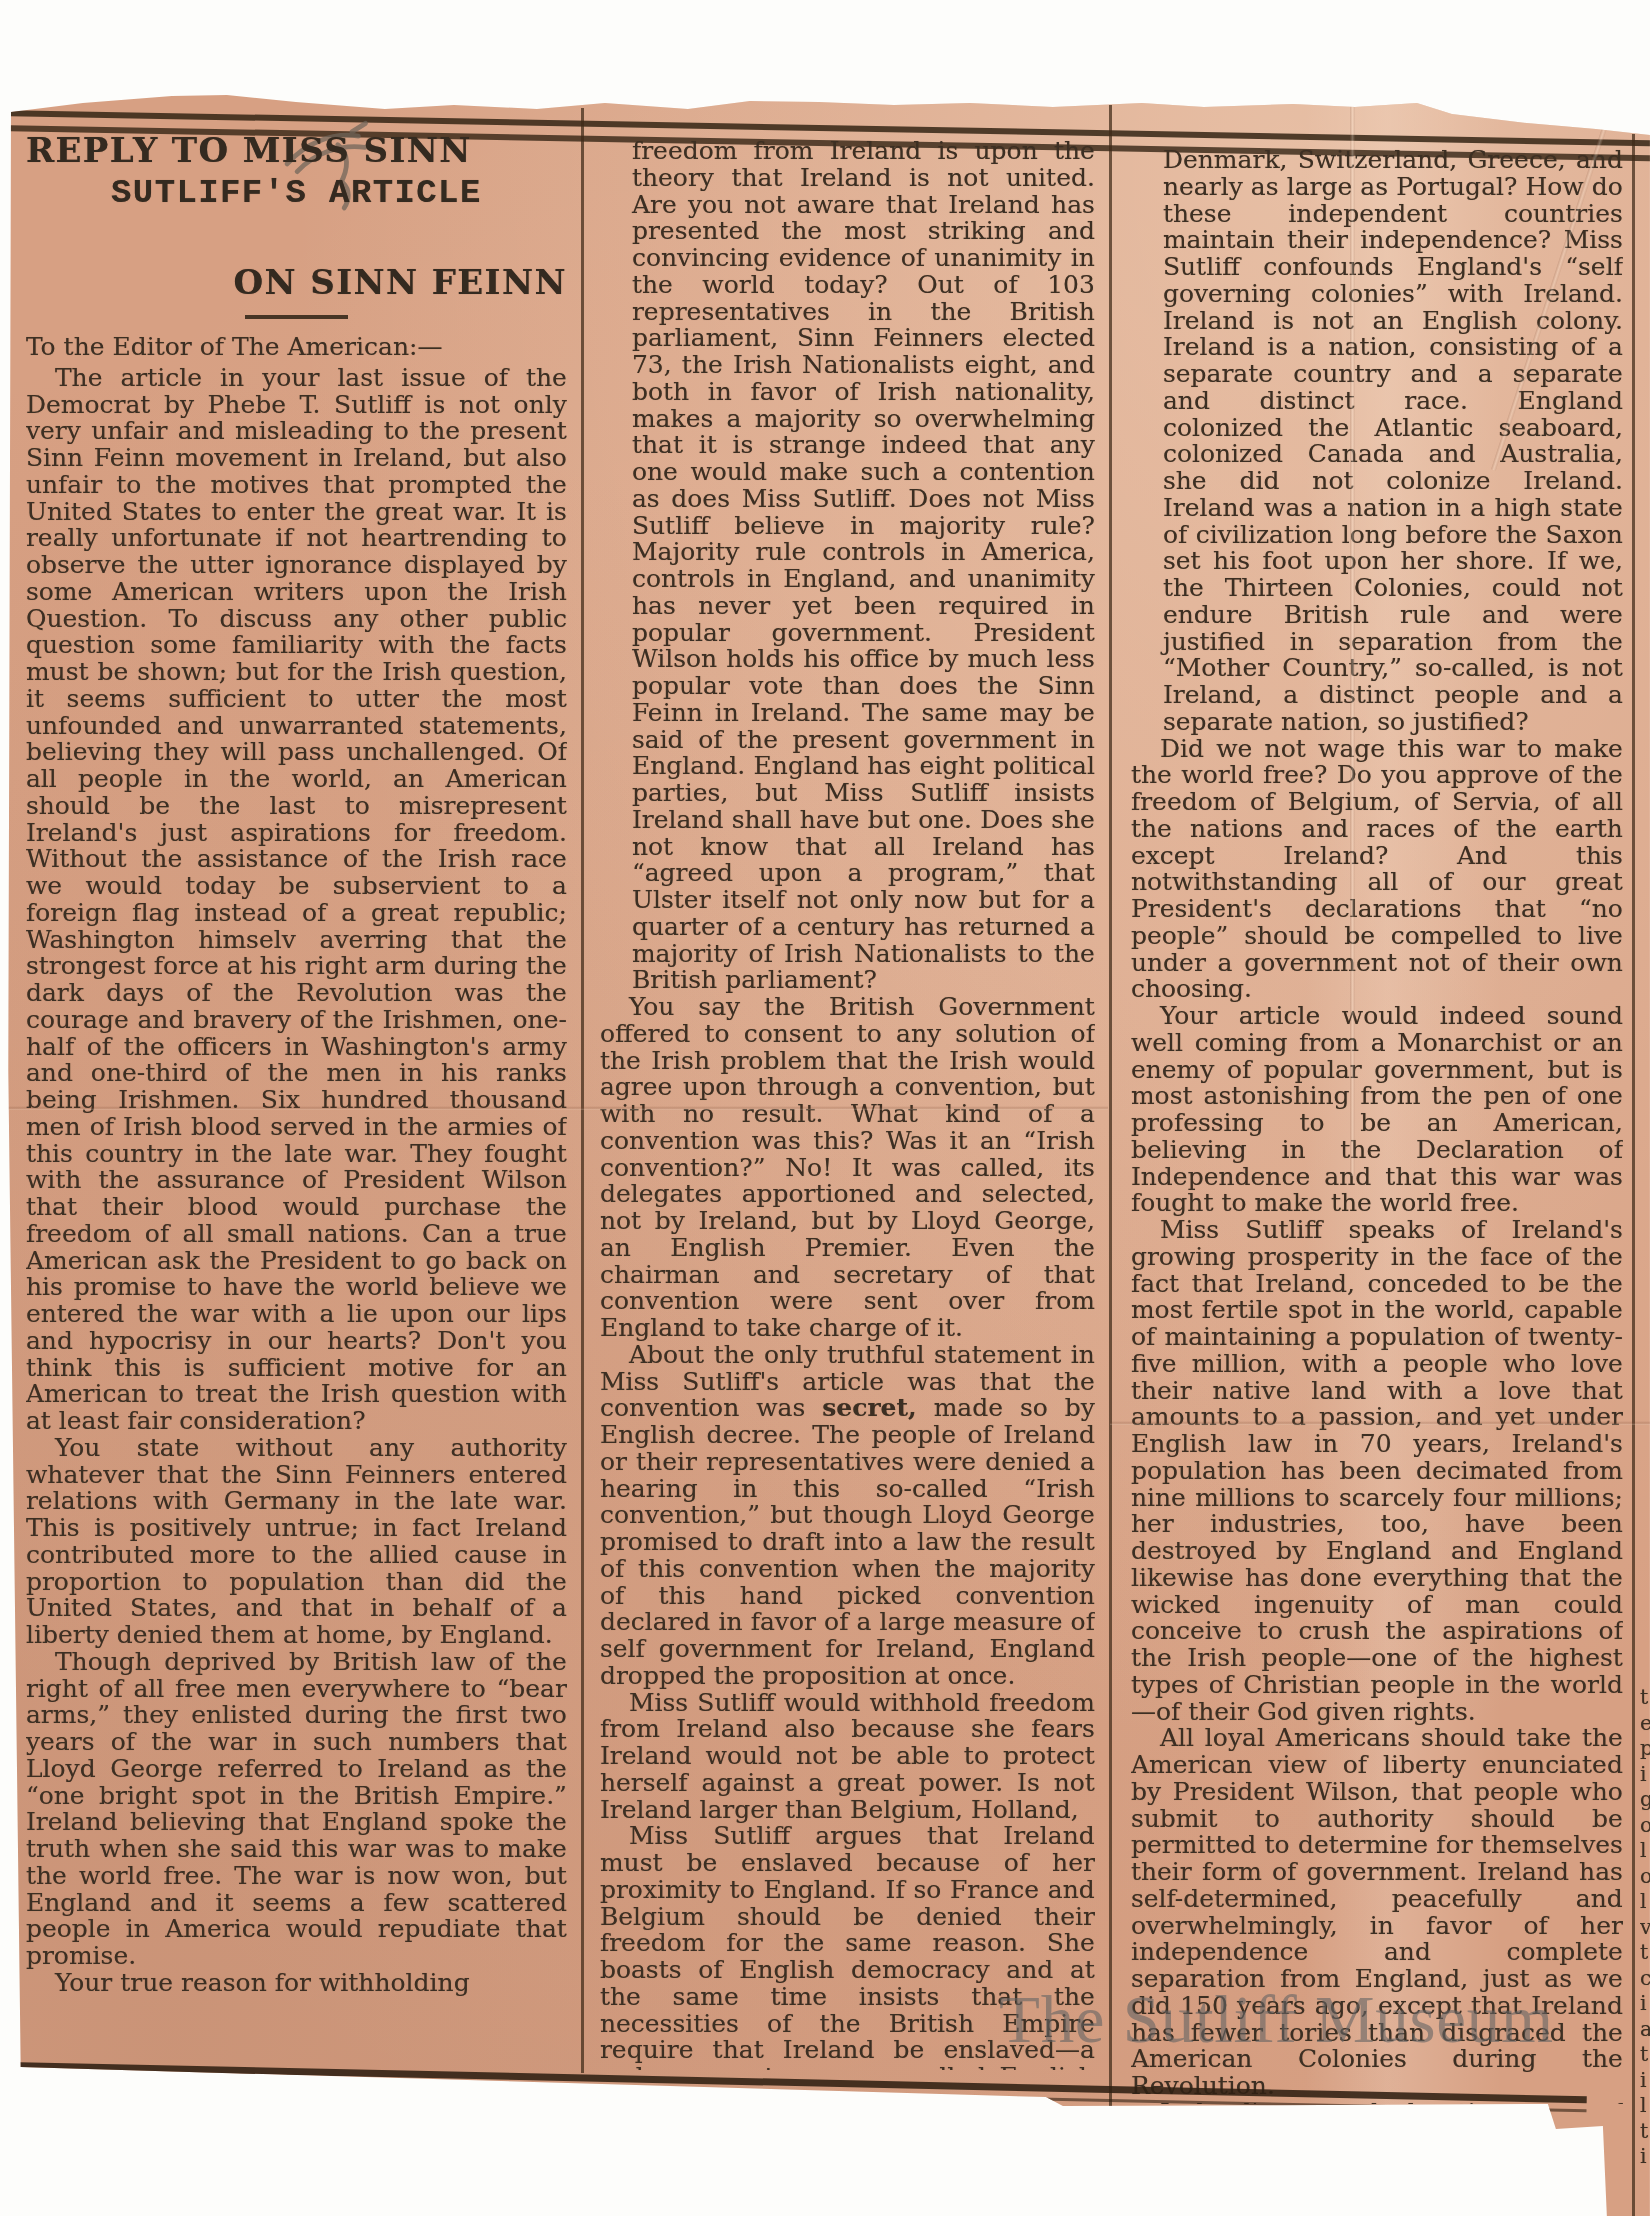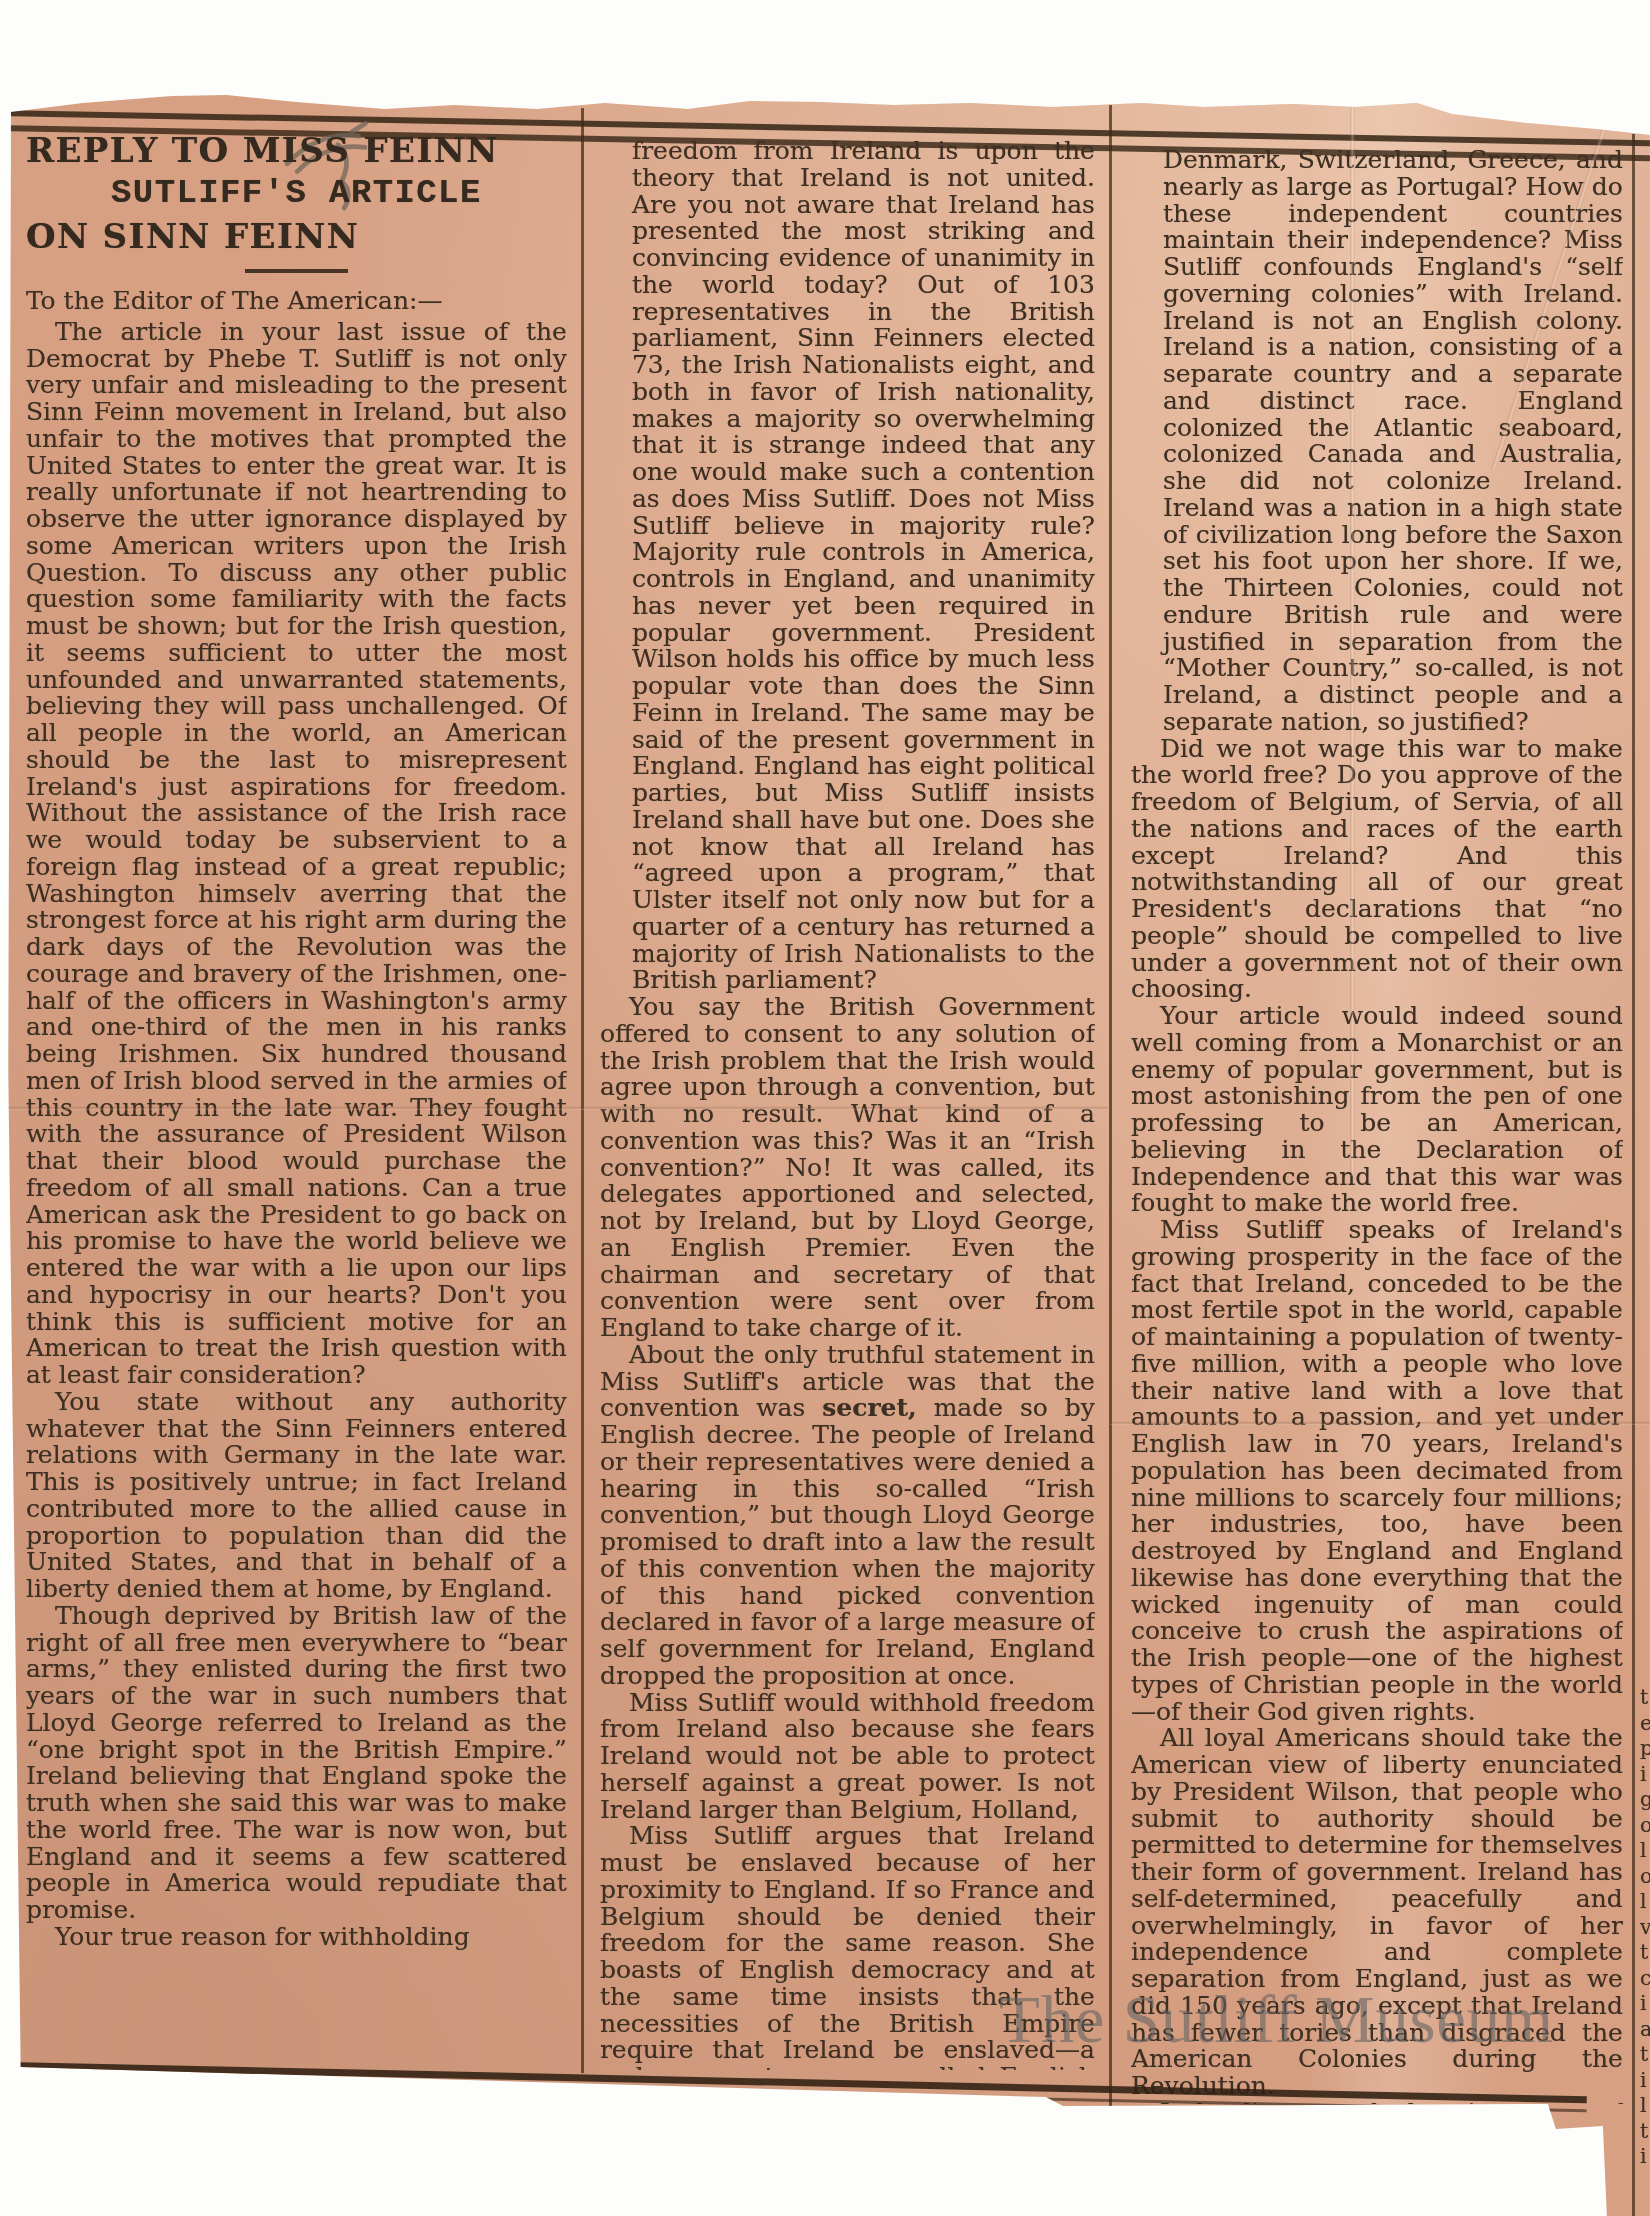--- a/index.html
+++ b/index.html
@@ -36,21 +36,21 @@
   .para{margin:0;text-indent:29px;}
   .para.noindent{text-indent:0;margin-left:32px;}
   .headline{
     font-weight:bold;color:#342a20;
     font-size:34px;line-height:43px;letter-spacing:1.4px;
     text-shadow:0 0 0.7px rgba(40,28,15,0.6);
     margin-bottom:4.1px;
   }
   .headline .hl1{text-align:left;}
   .headline .hl2{text-align:center;font-family:Liberation Mono, monospace;}
-  .headline .hl3{text-align:left;}
+  .headline .hl3{text-align:right;margin-top:46px;}
   .hl-divider{
     width:103px;height:4.1px;background:#473525;margin:11px auto 15px auto;
   }
   .salutation{margin:0 0 4.1px 0;text-indent:0;}
   .vrule{position:absolute;width:2.8px;background:rgba(62,42,24,0.72);}
   .rule-top{
     position:absolute;left:-4.1px;top:72px;width:1665px;
     transform:rotate(1.05deg);transform-origin:left center;
   }
   .rule-top .r1{height:6.2px;background:rgba(52,36,20,0.85);}
@@ -100,21 +100,21 @@
       <path d="M18,52 C50,28 92,20 128,34"></path>
       <path d="M30,66 C62,44 100,40 134,52"></path>
       <path d="M96,40 C110,56 104,78 88,96"></path>
       <path d="M92,96 C100,108 96,122 86,132"></path>
       <path d="M120,26 L142,18"></path>
     </g>
   </svg>
 
   <div class="col" style="left:19px;top:91px;width:541px;height:1926px;">
     <div class="headline">
-      <div class="hl1">REPLY TO MISS FEINN</div>
+      <div class="hl1">REPLY TO MISS SINN</div>
       <div class="hl2">SUTLIFF'S ARTICLE</div>
       <div class="hl3">ON SINN FEINN</div>
     </div>
     <div class="hl-divider"></div>
     <p class="salutation">To the Editor of The American:—</p>
     <p class="para">The article in your last issue of the Democrat by Phebe T. Sutliff is not only very unfair and misleading to the present Sinn Feinn movement in Ireland, but also unfair to the motives that prompted the United States to enter the great war.  It is really unfortunate if not heartrending to observe the utter ignorance displayed by some American writers upon the Irish Question.  To discuss any other public question some familiarity with the facts must be shown; but for the Irish question, it seems sufficient to utter the most unfounded and unwarranted statements, believing they will pass unchallenged.  Of all people in the world, an American should be the last to misrepresent Ireland's just aspirations for freedom.  Without the assistance of the Irish race we would today be subservient to a foreign flag instead of a great republic; Washington himselv averring that the strongest force at his right arm during the dark days of the Revolution was the courage and bravery of the Irishmen, one-half of the officers in Washington's army and one-third of the men in his ranks being Irishmen.  Six hundred thousand men of Irish blood served in the armies of this country in the late war.  They fought with the assurance of President Wilson that their blood would purchase the freedom of all small nations.  Can a true American ask the President to go back on his promise to have the world believe we entered the war with a lie upon our lips and hypocrisy in our hearts? Don't you think this is sufficient motive for an American to treat the Irish question with at least fair consideration?</p>
     <p class="para">You state without any authority whatever that the Sinn Feinners entered relations with Germany in the late war.  This is positively untrue; in fact Ireland contributed more to the allied cause in proportion to population than did the United States, and that in behalf of a liberty denied them at home, by England.</p>
     <p class="para">Though deprived by British law of the right of all free men everywhere to “bear arms,” they enlisted during the first two years of the war in such numbers that Lloyd George referred to Ireland as the “one bright spot in the British Empire.”  Ireland believing that England spoke the truth when she said this war was to make the world free.  The war is now won, but England and it seems a few scattered people in America would repudiate that promise.</p>
     <p class="para">Your true reason for withholding</p>
   </div>

